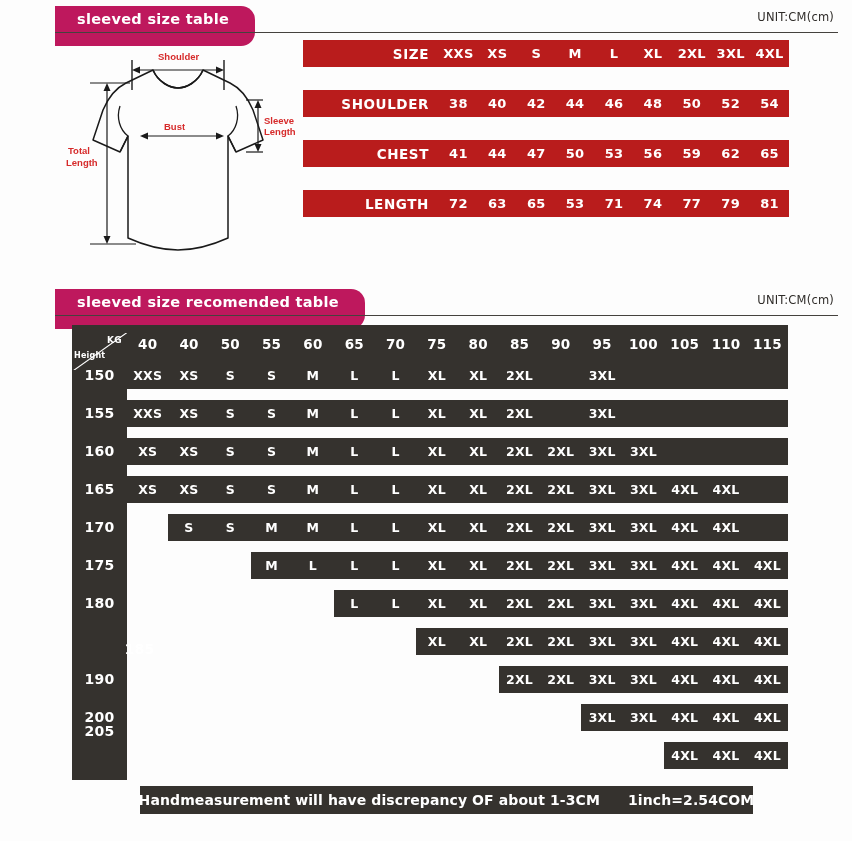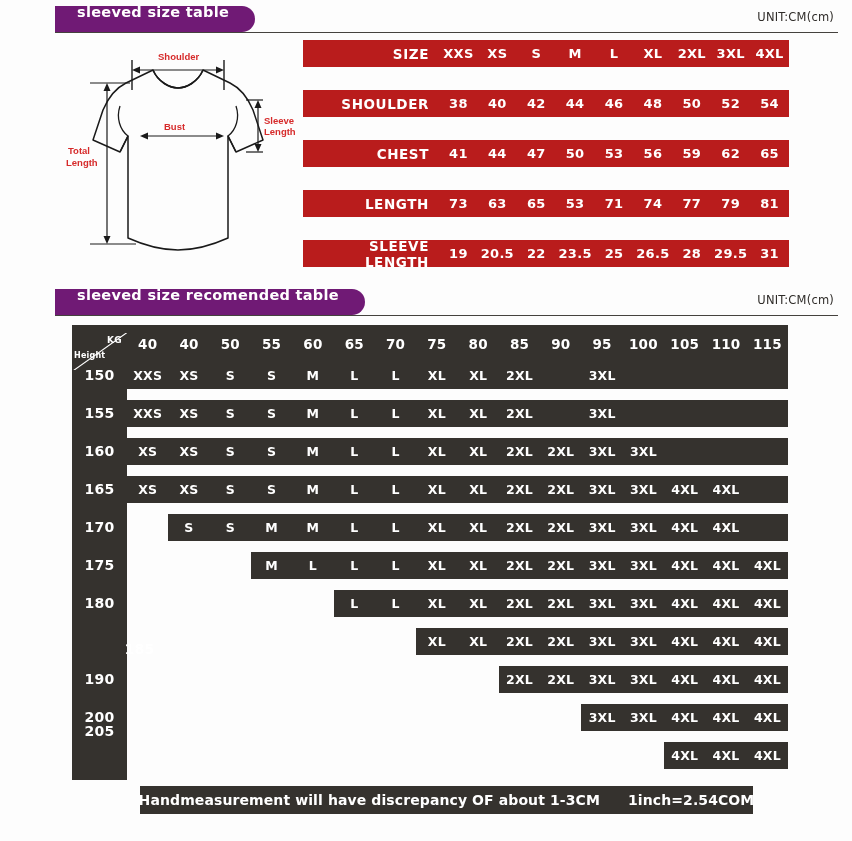--- a/index.html
+++ b/index.html
@@ -7,22 +7,22 @@
     width:852px;height:841px;
     background:#fdfdfd;
     font-family:"Liberation Sans", sans-serif;
     position:relative;
     overflow:hidden;
     color:#2f2c29;
   }
   
   .banner-row{position:absolute;left:0;width:852px;height:30px;}
   .banner{
-    position:absolute;left:55px;top:0;height:26px;
-    background:#701a75;
+    position:absolute;left:55px;top:0;height:40px;
+    background:#be185d;
     border-radius:0 14px 14px 0;
     display:flex;align-items:center;
     padding:0 26px 14px 22px;
     box-sizing:border-box;
   }
   .banner-label{
     color:#ffffff;font-size:14.5px;font-weight:bold;
     letter-spacing:.3px;white-space:nowrap;
     font-family:"DejaVu Sans", sans-serif;
   }
@@ -219,43 +219,31 @@
     <div class="t1-cell">50</div>
     <div class="t1-cell">53</div>
     <div class="t1-cell">56</div>
     <div class="t1-cell">59</div>
     <div class="t1-cell">62</div>
     <div class="t1-cell">65</div>
   </div>
 
   <div class="t1-row">
     <div class="t1-head">LENGTH</div>
-    <div class="t1-cell">73</div>
+    <div class="t1-cell">72</div>
     <div class="t1-cell">63</div>
     <div class="t1-cell">65</div>
     <div class="t1-cell">53</div>
     <div class="t1-cell">71</div>
     <div class="t1-cell">74</div>
     <div class="t1-cell">77</div>
     <div class="t1-cell">79</div>
     <div class="t1-cell">81</div>
   </div>
 
-  <div class="t1-row">
-    <div class="t1-head">SLEEVE LENGTH</div>
-    <div class="t1-cell">19</div>
-    <div class="t1-cell">20.5</div>
-    <div class="t1-cell">22</div>
-    <div class="t1-cell">23.5</div>
-    <div class="t1-cell">25</div>
-    <div class="t1-cell">26.5</div>
-    <div class="t1-cell">28</div>
-    <div class="t1-cell">29.5</div>
-    <div class="t1-cell">31</div>
-  </div>
 </div>
 
 <div class="banner-row" style="top:289px;">
   <div class="banner">
     <span class="banner-label">sleeved size recomended table</span>
   </div>
   <div class="banner-rule"></div>
   <div class="unit">UNIT:CM(cm)</div>
 </div>
 

